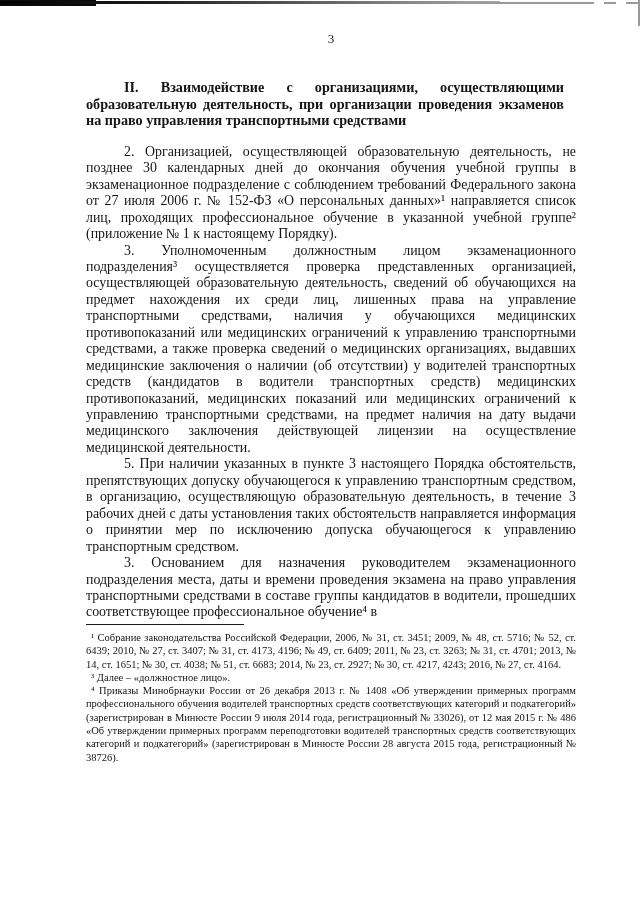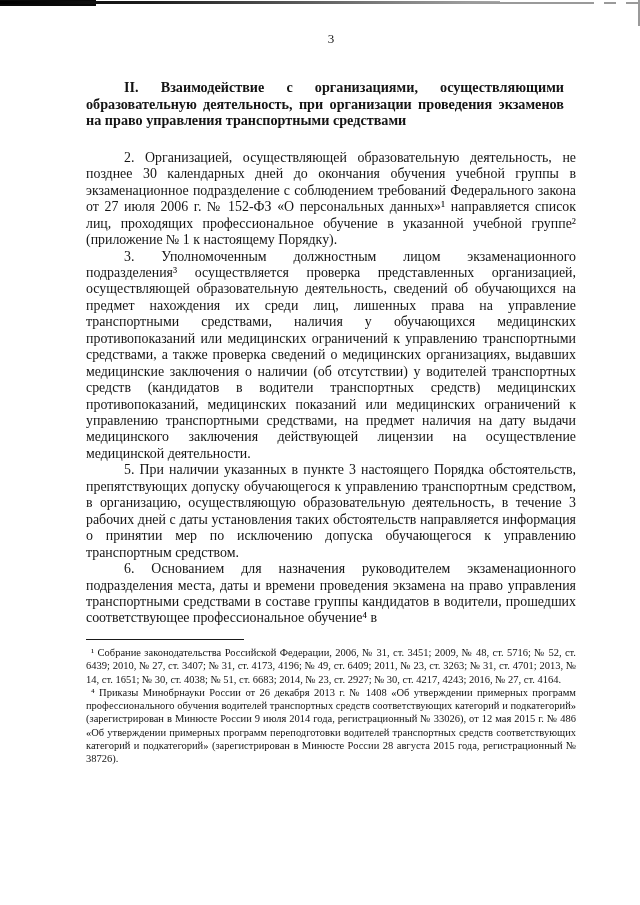--- a/index.html
+++ b/index.html
@@ -39,30 +39,30 @@
     line-height: 15px;
   }
   .heading {
     margin: 33px 12px 0 0;
     font-size: 14.2px;
     line-height: 16.6px;
     font-weight: bold;
     text-align: justify;
     text-indent: 38px;
   }
-  .body-text { margin-top: 21px; }
+  .body-text { margin-top: 15px; }
   .para {
     margin: 0;
     font-size: 13.9px;
     line-height: 16.45px;
     text-align: justify;
     text-indent: 38px;
   }
   .footnotes {
-    margin-top: 12px;
+    margin-top: 3px;
     font-size: 10.5px;
     line-height: 13.3px;
   }
   .fn-separator {
     width: 158px;
     height: 0;
     border-top: 1.4px solid #1a1a1a;
     margin: 0 0 6px 0;
   }
   .fn {
@@ -85,23 +85,24 @@
   <div class="content">
 
     <div class="page-number">3</div>
 
     <h2 class="heading">II. Взаимодействие с организациями, осуществляющими образовательную деятельность, при организации проведения экзаменов на право управления транспортными средствами</h2>
 
     <div class="body-text">
       <p class="para">2. Организацией, осуществляющей образовательную деятельность, не позднее 30 календарных дней до окончания обучения учебной группы в экзаменационное подразделение с соблюдением требований Федерального закона от 27 июля 2006 г. № 152-ФЗ «О персональных данных»¹ направляется список лиц, проходящих профессиональное обучение в указанной учебной группе² (приложение № 1 к настоящему Порядку).</p>
       <p class="para">3. Уполномоченным должностным лицом экзаменационного подразделения³ осуществляется проверка представленных организацией, осуществляющей образовательную деятельность, сведений об обучающихся на предмет нахождения их среди лиц, лишенных права на управление транспортными средствами, наличия у обучающихся медицинских противопоказаний или медицинских ограничений к управлению транспортными средствами, а также проверка сведений о медицинских организациях, выдавших медицинские заключения о наличии (об отсутствии) у водителей транспортных средств (кандидатов в водители транспортных средств) медицинских противопоказаний, медицинских показаний или медицинских ограничений к управлению транспортными средствами, на предмет наличия на дату выдачи медицинского заключения действующей лицензии на осуществление медицинской деятельности.</p>
       <p class="para">5. При наличии указанных в пункте 3 настоящего Порядка обстоятельств, препятствующих допуску обучающегося к управлению транспортным средством, в организацию, осуществляющую образовательную деятельность, в течение 3 рабочих дней с даты установления таких обстоятельств направляется информация о принятии мер по исключению допуска обучающегося к управлению транспортным средством.</p>
-      <p class="para">6. Основанием для назначения руководителем экзаменационного подразделения места, даты и времени проведения экзамена на право управления транспортными средствами в составе группы кандидатов в водители, прошедших соответствующее профессиональное обучение⁴ в</p>
+      <p class="para">3. Основанием для назначения руководителем экзаменационного подразделения места, даты и времени проведения экзамена на право управления транспортными средствами в составе группы кандидатов в водители, прошедших соответствующее профессиональное обучение⁴ в</p>
     </div>
 
     <div class="footnotes">
       <div class="fn-separator"></div>
       <p class="fn">¹ Собрание законодательства Российской Федерации, 2006, № 31, ст. 3451; 2009, № 48, ст. 5716; № 52, ст. 6439; 2010, № 27, ст. 3407; № 31, ст. 4173, 4196; № 49, ст. 6409; 2011, № 23, ст. 3263; № 31, ст. 4701; 2013, № 14, ст. 1651; № 30, ст. 4038; № 51, ст. 6683; 2014, № 23, ст. 2927; № 30, ст. 4217, 4243; 2016, № 27, ст. 4164.</p>
+      <p class="fn">³ Далее – «должностное лицо».</p>
       <p class="fn">⁴ Приказы Минобрнауки России от 26 декабря 2013 г. № 1408 «Об утверждении примерных программ профессионального обучения водителей транспортных средств соответствующих категорий и подкатегорий» (зарегистрирован в Минюсте России 9 июля 2014 года, регистрационный № 33026), от 12 мая 2015 г. № 486 «Об утверждении примерных программ переподготовки водителей транспортных средств соответствующих категорий и подкатегорий» (зарегистрирован в Минюсте России 28 августа 2015 года, регистрационный № 38726).</p>
     </div>
 
   </div>
 </div>
 
 </body></html>

